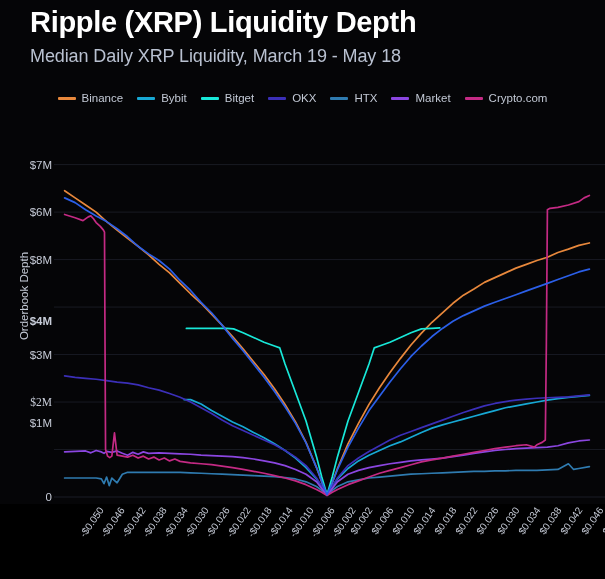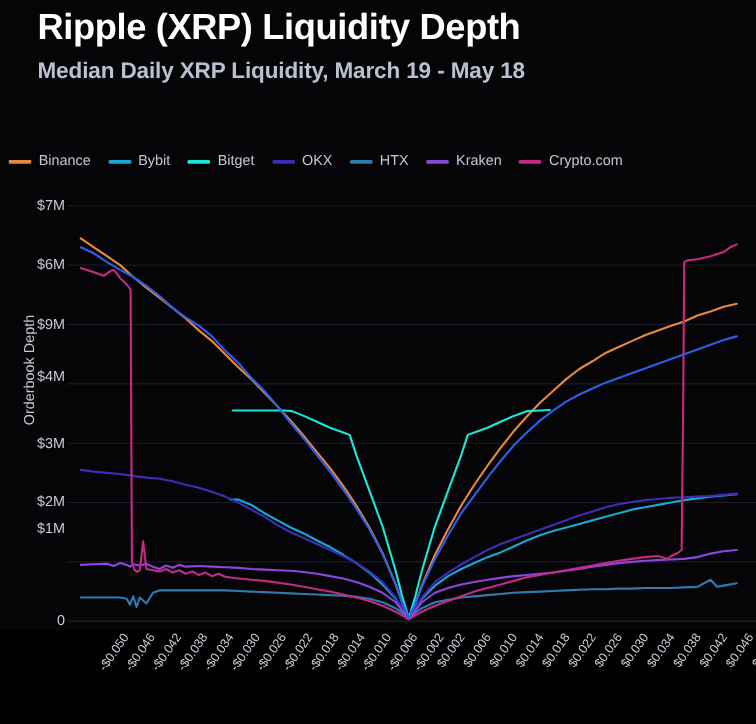--- a/index.html
+++ b/index.html
@@ -1,21 +1,21 @@
 <!DOCTYPE html>
 <html><head>
 <meta charset="utf-8">
 <style>
   html,body{margin:0;padding:0;background:#000;}
   body{width:605px;height:579px;overflow:hidden;font-family:"Liberation Sans",sans-serif;}
   #chart-root{position:relative;width:605px;height:504px;background:#050507;}
   .title{position:absolute;left:30px;top:6px;font-size:29px;font-weight:bold;color:#ffffff;letter-spacing:-0.3px;}
-  .subtitle{position:absolute;left:30px;top:46px;font-size:18px;font-weight:bold;color:#b9c1d1;letter-spacing:-0.1px;}
+  .subtitle{position:absolute;left:30px;top:46px;font-size:18px;font-weight:normal;color:#b9c1d1;letter-spacing:-0.1px;}
   .legend{position:absolute;left:0;top:92px;width:605px;display:flex;flex-wrap:wrap;justify-content:center;align-items:center;gap:0px;}
-  .legend-row{display:flex;align-items:center;width:100%;margin-top:31px;}
+  .legend-row{display:flex;justify-content:center;align-items:center;width:100%;}
   .legend-item{display:flex;align-items:center;margin:0 7px;}
   .legend-swatch{width:18px;height:3px;border-radius:1px;margin-right:6px;display:inline-block;}
   .legend-label{font-size:11.5px;color:#c2c8d4;white-space:nowrap;}
   .ylabel{position:absolute;left:-46px;top:290px;width:140px;transform:rotate(-90deg);text-align:center;font-size:11.5px;color:#c2c8d4;}
   .xlabel{position:absolute;left:0;top:552px;width:605px;text-align:center;font-size:11.5px;color:#c2c8d4;font-weight:bold;}
   .ytick{position:absolute;right:0;font-size:11.5px;color:#c7ccd8;text-align:left;transform:translateY(-50%);white-space:nowrap;}
   #ytick-wrap{position:absolute;left:0px;top:0;width:52px;height:579px;}
   #xtick-wrap{position:absolute;left:0;top:0;width:605px;height:579px;pointer-events:none;}
   .xtick{position:absolute;font-size:10px;color:#c7ccd8;white-space:nowrap;transform-origin:right top;transform:rotate(-55deg);text-align:right;}
   svg.plot{position:absolute;left:0;top:0;}
@@ -45,38 +45,38 @@
         <div class="legend-item">
           <span class="legend-swatch" style="background: rgb(59, 47, 184);"></span>
           <span class="legend-label">OKX</span>
         </div>
         <div class="legend-item">
           <span class="legend-swatch" style="background: rgb(47, 123, 176);"></span>
           <span class="legend-label">HTX</span>
         </div>
         <div class="legend-item">
           <span class="legend-swatch" style="background: rgb(139, 70, 224);"></span>
-          <span class="legend-label">Kraken</span>
+          <span class="legend-label">Market</span>
         </div>
         <div class="legend-item">
           <span class="legend-swatch" style="background: rgb(196, 42, 132);"></span>
           <span class="legend-label">Crypto.com</span>
         </div>
       </div>
     </div>
 
   <div class="ylabel">Orderbook Depth</div>
 
   <div id="ytick-wrap">
       <div class="ytick" style="top: 497px;">0</div>
       <div class="ytick" style="top: 423px; padding-left: 48px;">$1M</div>
-      <div class="ytick" style="top: 402.034px;">$2M</div>
+      <div class="ytick" style="top: 402.034px; font-family: Liberation Serif, serif;">$2M</div>
       <div class="ytick" style="top: 354.551px;">$3M</div>
-      <div class="ytick" style="top: 302px;">$4M</div>
-      <div class="ytick" style="top: 259.585px;">$9M</div>
+      <div class="ytick" style="top: 321px; font-weight: bold;">$4M</div>
+      <div class="ytick" style="top: 259.585px;">$8M</div>
       <div class="ytick" style="top: 212.102px;">$6M</div>
       <div class="ytick" style="top: 164.619px;">$7M</div>
     </div>
   <div id="xtick-wrap">
       <div class="xtick" style="left: 62.6238px; top: 505px;">-$0.050</div>
       <div class="xtick" style="left: 83.6139px; top: 505px;">-$0.046</div>
       <div class="xtick" style="left: 104.604px; top: 505px;">-$0.042</div>
       <div class="xtick" style="left: 125.594px; top: 505px;">-$0.038</div>
       <div class="xtick" style="left: 146.584px; top: 505px;">-$0.034</div>
       <div class="xtick" style="left: 167.574px; top: 505px;">-$0.030</div>

